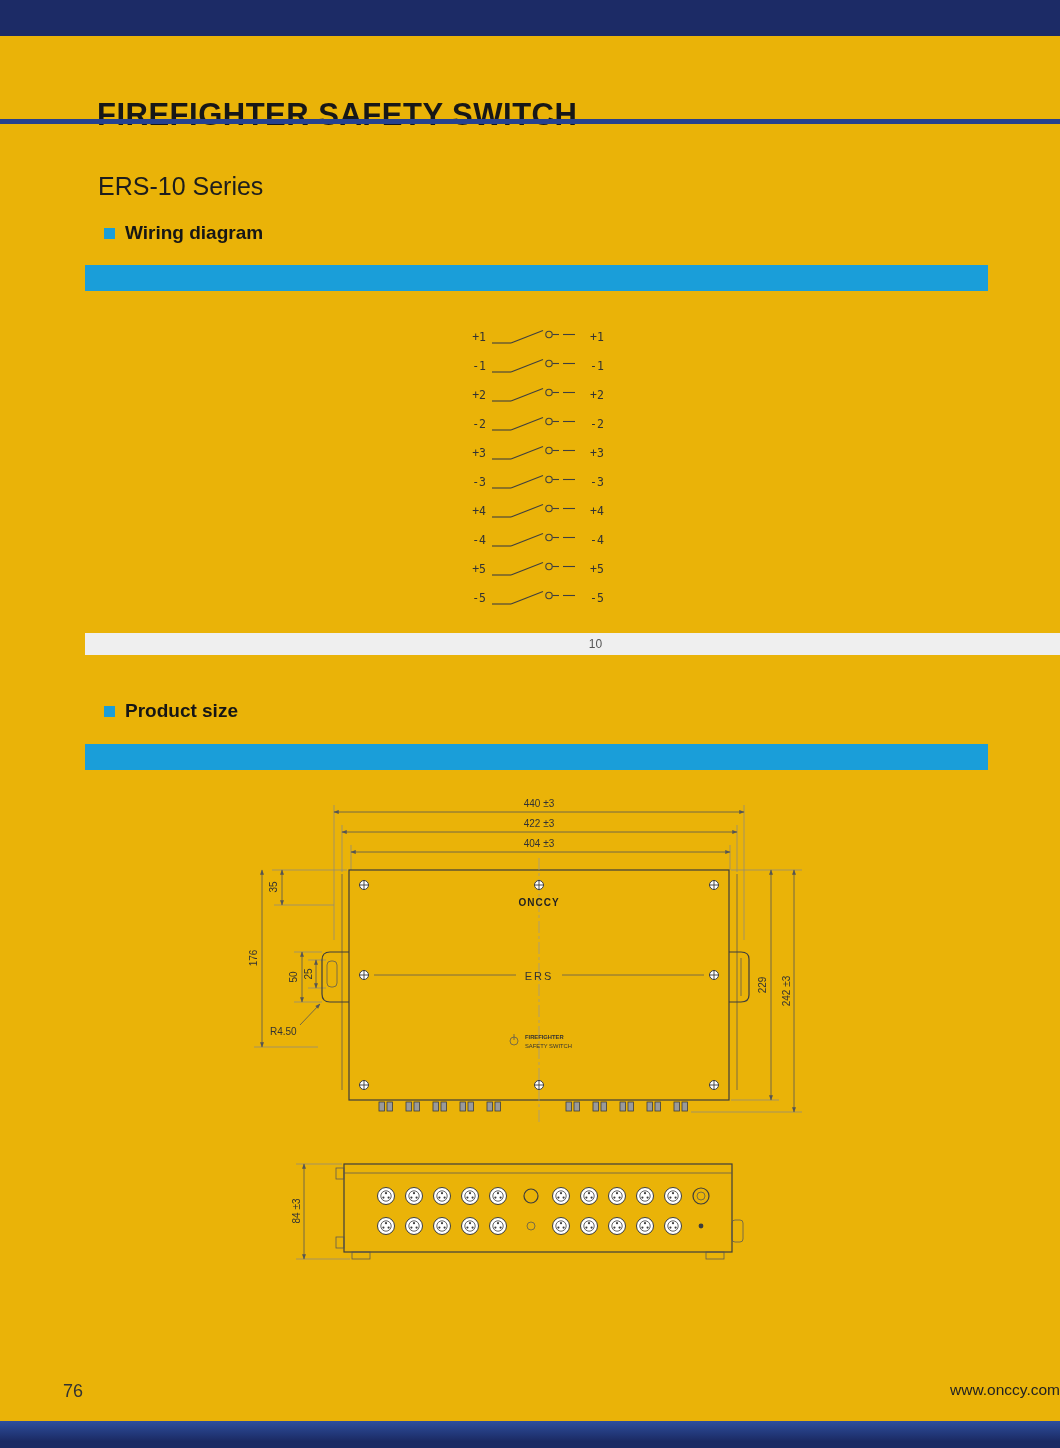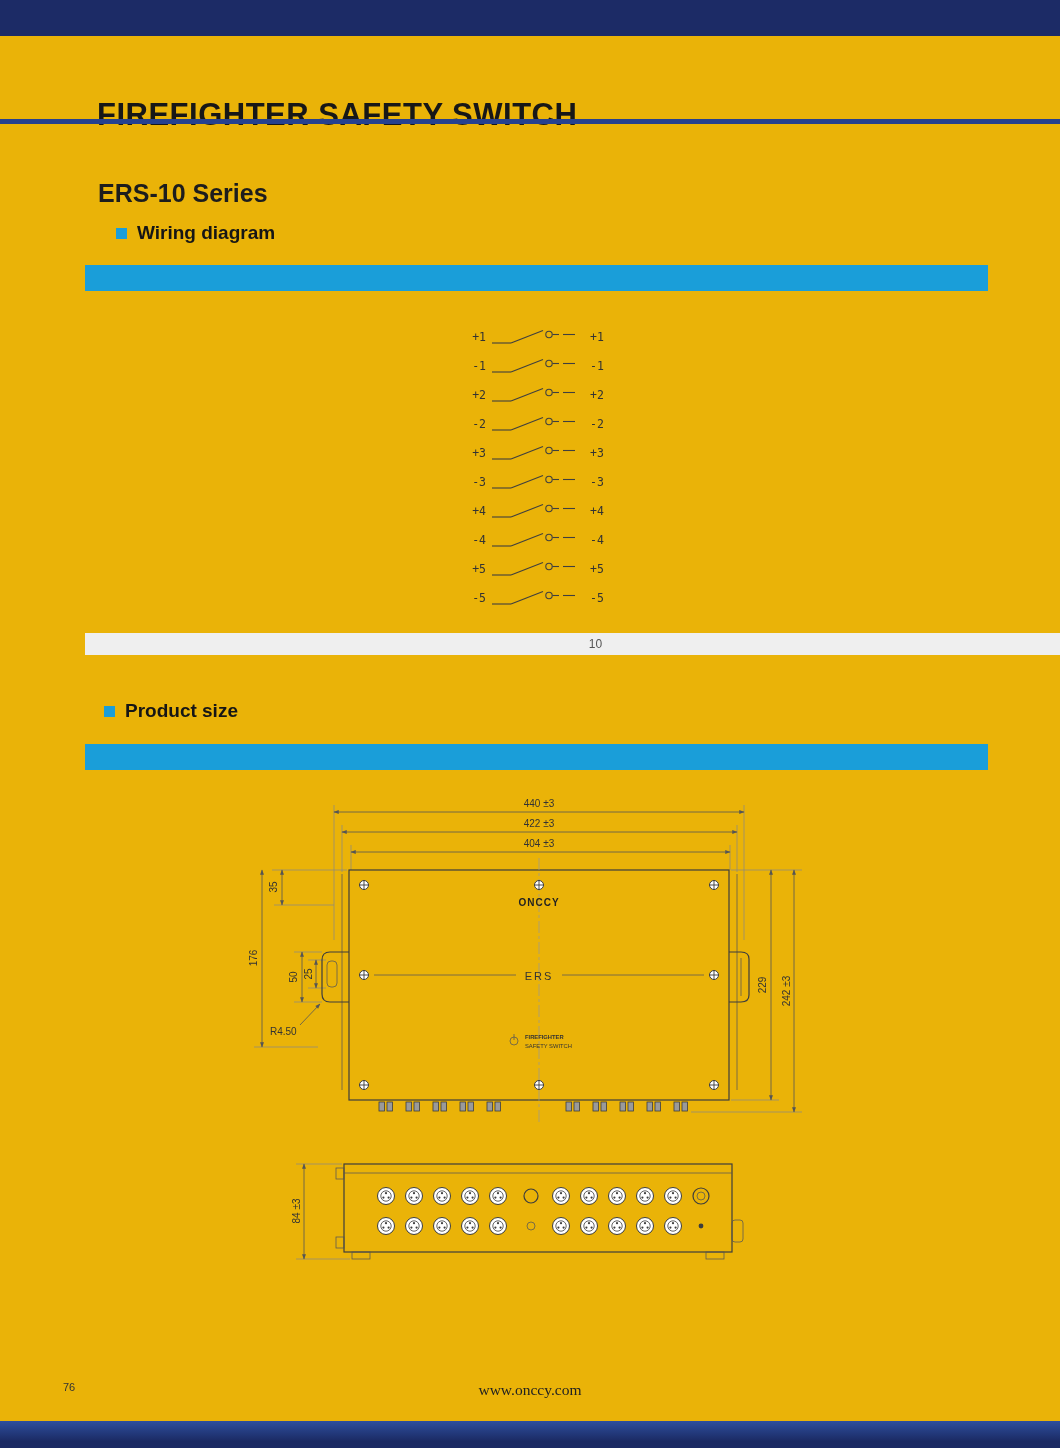--- a/index.html
+++ b/index.html
@@ -6,25 +6,25 @@
   body{font-family:"Liberation Sans",sans-serif;color:#1b1b1b;}
   .page{position:relative;width:1060px;height:1448px;background:#eab308;margin:0 auto;overflow:hidden;}
 
   .topbar{position:absolute;top:0;left:0;width:100%;height:36px;background:#1c2b66;}
   .bottombar{position:absolute;bottom:0;left:0;width:100%;height:27px;
              background:linear-gradient(180deg,#2e4f9e 0%,#1b2a63 75%);}
 
   .page-title{position:absolute;left:97px;top:76px;font-size:31px;font-weight:bold;
               letter-spacing:.5px;color:#171717;}
   .title-rule{position:absolute;left:0;top:119px;width:100%;height:5px;background:#26418f;}
-  .series-heading{position:absolute;left:98px;top:158px;font-size:25px;font-weight:700;color:#1d1d1d;}
+  .series-heading{position:absolute;left:98px;top:151px;font-size:25px;font-weight:400;color:#1d1d1d;}
 
   .section-heading{position:absolute;display:flex;align-items:center;gap:10px;
                    font-size:19px;font-weight:600;color:#161616;}
-  #wiring-heading{left:116px;top:222px;}
+  #wiring-heading{left:104px;top:222px;}
   #size-heading{left:104px;top:700px;text-align:right;}
   .bullet{width:11px;height:11px;background:#1a9ed9;display:inline-block;flex:none;}
 
   .cyan-bar{position:absolute;left:85px;width:903px;height:26px;background:#1a9ed9;}
   #wiring-bar{top:265px;}
   #size-bar{top:744px;}
 
   #wiring-rows{position:absolute;left:464px;top:322px;}
   .wrow{display:flex;align-items:center;height:29px;gap:4px;}
   .wlab{width:22px;font-family:"DejaVu Sans Mono",monospace;font-size:11.5px;color:#333;}
@@ -45,22 +45,22 @@
   .dim{stroke:#555;stroke-width:.8;fill:none;}
   .ext{stroke:#888;stroke-width:.7;}
   .cl{stroke:#999;stroke-width:.7;stroke-dasharray:12 3 3 3;fill:none;}
   .dtext{font-size:10px;fill:#333;}
   .logo-t{font-size:10px;font-weight:bold;letter-spacing:1px;fill:#222;}
   .model-t{font-size:11px;letter-spacing:2px;fill:#333;}
   .tiny-t{font-size:5.8px;font-weight:bold;fill:#333;}
   .tiny-t2{font-size:5.8px;fill:#333;}
 
   .note{position:absolute;right:72px;top:1300px;font-size:12.5px;color:#2b2b2b;}
-  .page-num{position:absolute;left:63px;top:1381px;font-size:11px;color:#333;}
-  .website{position:absolute;left:0;top:1381px;width:100%;text-align:center;font-size:15.5px;color:#222;font-family:Liberation Serif, serif;}
+  .page-num{position:absolute;left:63px;top:1381px;font-size:18px;color:#333;}
+  .website{position:absolute;left:0;top:1381px;width:100%;text-align:right;font-size:15.5px;color:#222;}
 </style>
 </head>
 <body>
 
 <div class="page">
 
   <div class="topbar"></div>
 
   <h1 class="page-title">FIREFIGHTER SAFETY SWITCH</h1>
   <div class="title-rule"></div>

